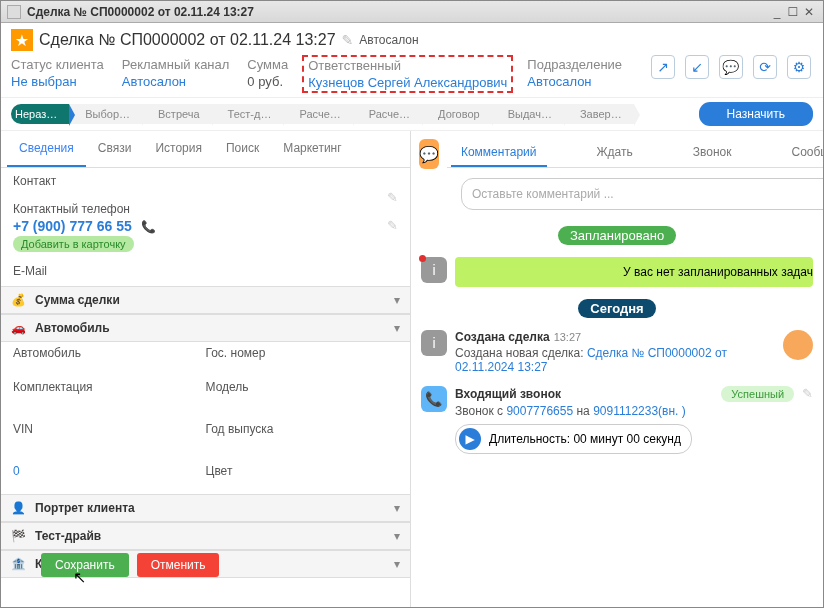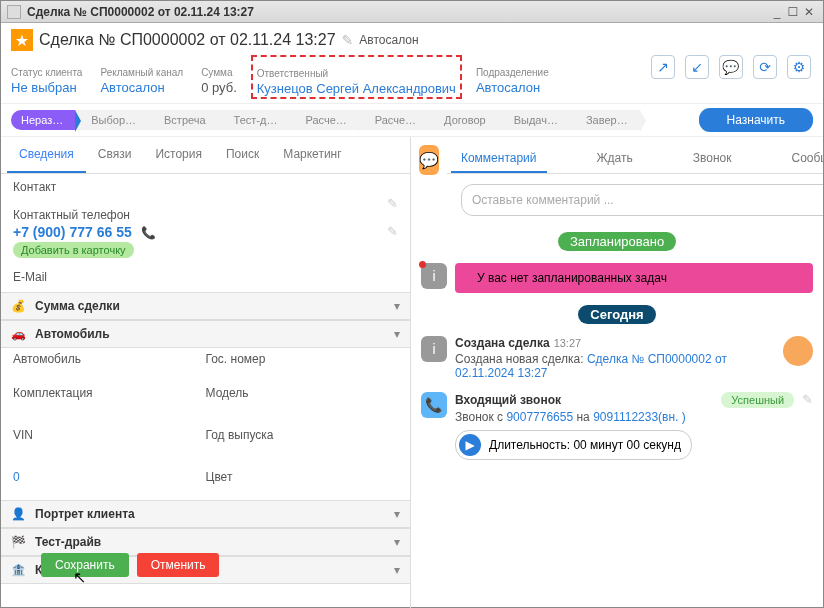--- a/index.html
+++ b/index.html
@@ -8,29 +8,29 @@
 .titlebar{height:22px;background:linear-gradient(#e8e8e8,#d8d8d8);display:flex;align-items:center;padding:0 6px;border-bottom:1px solid #aaa;}
 .titlebar .icon{width:14px;height:14px;background:#ddd;border:1px solid #aaa;margin-right:6px;}
 .titlebar .title{flex:1;font-weight:bold;color:#333;}
 .winbtn{width:16px;text-align:center;color:#555;cursor:pointer;}
 .header{padding:6px 10px 4px 10px;display:flex;align-items:center;gap:6px;}
 .star{width:22px;height:22px;background:#f90;color:#fff;display:flex;align-items:center;justify-content:center;font-size:16px;}
 .header h1{font-size:16px;color:#333;font-weight:normal;}
 .pencil{color:#bbb;font-size:14px;}
 .infobar{display:flex;padding:2px 10px 6px 10px;gap:18px;border-bottom:1px solid #eee;}
 .infocol{display:flex;flex-direction:column;gap:2px;}
-.infolabel{color:#888;font-size:10px;margin-top:10px;}
+.infolabel{color:#888;font-size:13px;}
 .infoval{color:#2a7dd8;font-size:13px;}
 .responsible{border:2px dashed #e03030;padding:1px 4px;margin:-2px -4px;}
 .toolbar-icons{position:absolute;right:12px;top:54px;display:flex;gap:10px;}
 .ticon{width:24px;height:24px;border:1px solid #bcd;border-radius:4px;display:flex;align-items:center;justify-content:center;color:#2a7dd8;cursor:pointer;font-size:14px;}
 .stages{display:flex;align-items:center;padding:4px 10px;gap:0;border-bottom:1px solid #eee;}
 .stage{position:relative;padding:4px 12px 4px 16px;background:#f2f2f2;color:#888;font-size:11px;cursor:pointer;white-space:nowrap;}
 .stage:after{content:"";position:absolute;right:-6px;top:0;border-top:11px solid transparent;border-bottom:11px solid transparent;border-left:6px solid #f2f2f2;z-index:1;}
-.stage.active{background:#8b5cf6;color:#fff;border-radius:10px 0 0 10px;padding-left:10px;}
+.stage.active{background:#0f766e;color:#fff;border-radius:10px 0 0 10px;padding-left:4px;}
 .stage.active:after{border-left-color:#2a7dd8;}
 .assign-btn{margin-left:auto;background:#2a7dd8;color:#fff;padding:5px 28px;border:none;border-radius:11px;cursor:pointer;}
 .body{display:flex;height:calc(100% - 130px);}
 .left{width:410px;border-right:1px solid #ddd;display:flex;flex-direction:column;overflow:hidden;}
 .right{flex:1;display:flex;flex-direction:column;overflow:hidden;}
 .tabs{display:flex;border-bottom:1px solid #ddd;padding:0 6px;}
 .tab{padding:10px 12px;color:#777;cursor:pointer;}
 .tab.active{color:#3b82f6;border-bottom:2px solid #2a7dd8;}
 .section{padding:6px 12px;}
 .fld{flex:1;}
@@ -57,21 +57,21 @@
 .feed-ico.blue{background:#5eb5f7;}
 .feed-body{flex:1;}
 .feed-title{font-weight:bold;color:#333;}
 .feed-time{color:#888;font-size:11px;margin-left:4px;font-weight:normal;}
 .feed-text{color:#555;font-size:12px;margin-top:2px;}
 .feed-link{color:#2a7dd8;}
 .success-badge{background:#d6f5d0;color:#3a9a3a;padding:2px 10px;border-radius:10px;font-size:11px;}
 .play-row{display:flex;align-items:center;gap:8px;margin-top:6px;border:1px solid #ccc;border-radius:14px;padding:3px 10px 3px 3px;width:fit-content;}
 .play-btn{width:22px;height:22px;background:#2a7dd8;border-radius:50%;display:flex;align-items:center;justify-content:center;color:#fff;}
 .avatar{width:30px;height:30px;border-radius:50%;background:#f7a85b;flex-shrink:0;}
-.notask{background:#ec4899;padding:8px 22px;border-radius:4px;}
+.notask{background:#bef264;padding:8px 0;border-radius:4px;text-align:right;}
 .footer-btns{position:absolute;left:40px;bottom:30px;display:flex;gap:8px;z-index:5;}
 .btn-save{background:#4caf50;color:#fff;border:none;padding:5px 14px;border-radius:3px;cursor:pointer;}
 .btn-cancel{background:#f44336;color:#fff;border:none;padding:5px 14px;border-radius:3px;cursor:pointer;}
 .cursor{position:absolute;left:72px;bottom:20px;font-size:16px;z-index:6;color:#000;}
 .left-content{overflow:hidden;}
 .dot{width:7px;height:7px;background:#e03030;border-radius:50%;position:absolute;top:-2px;left:-2px;}
 .field-pair{display:flex;padding:4px 12px;}
 .field-pair .fld{flex:1;}
 </style>
 </head>

